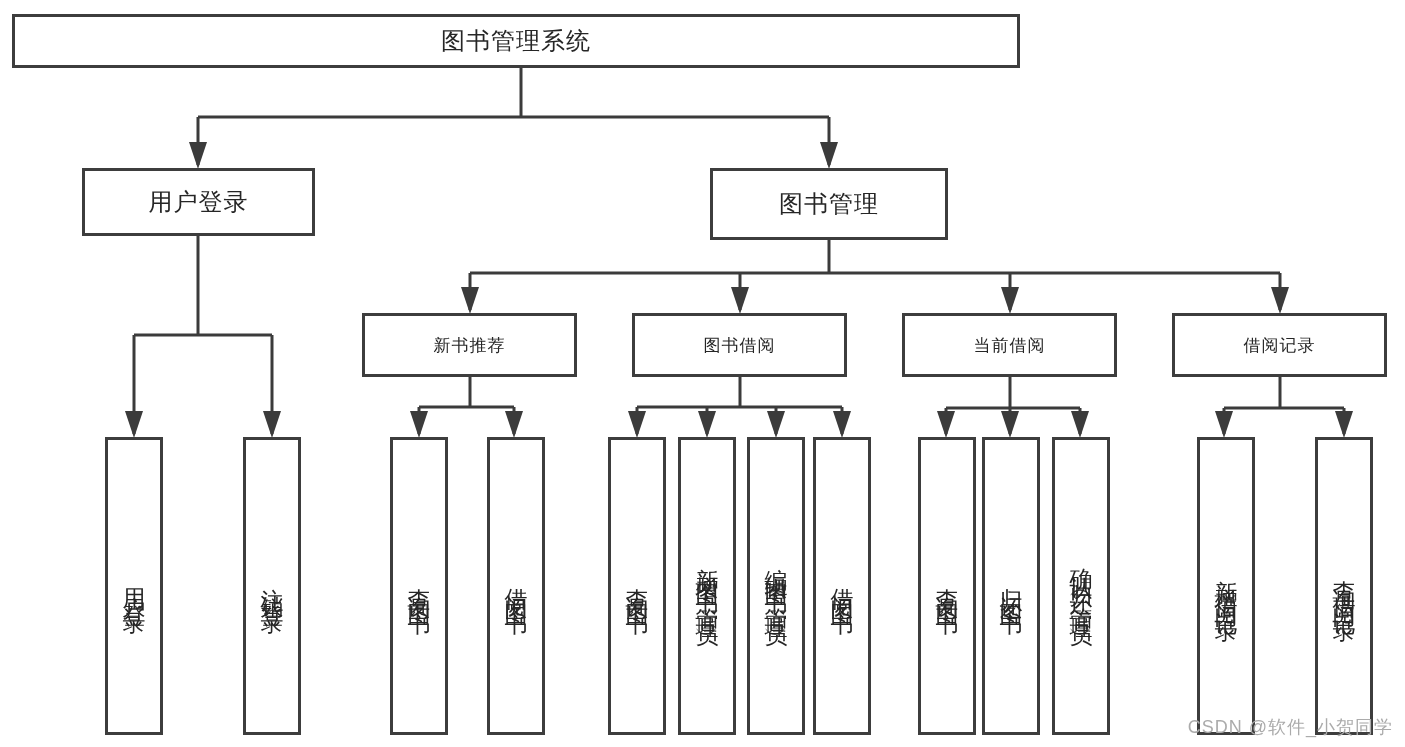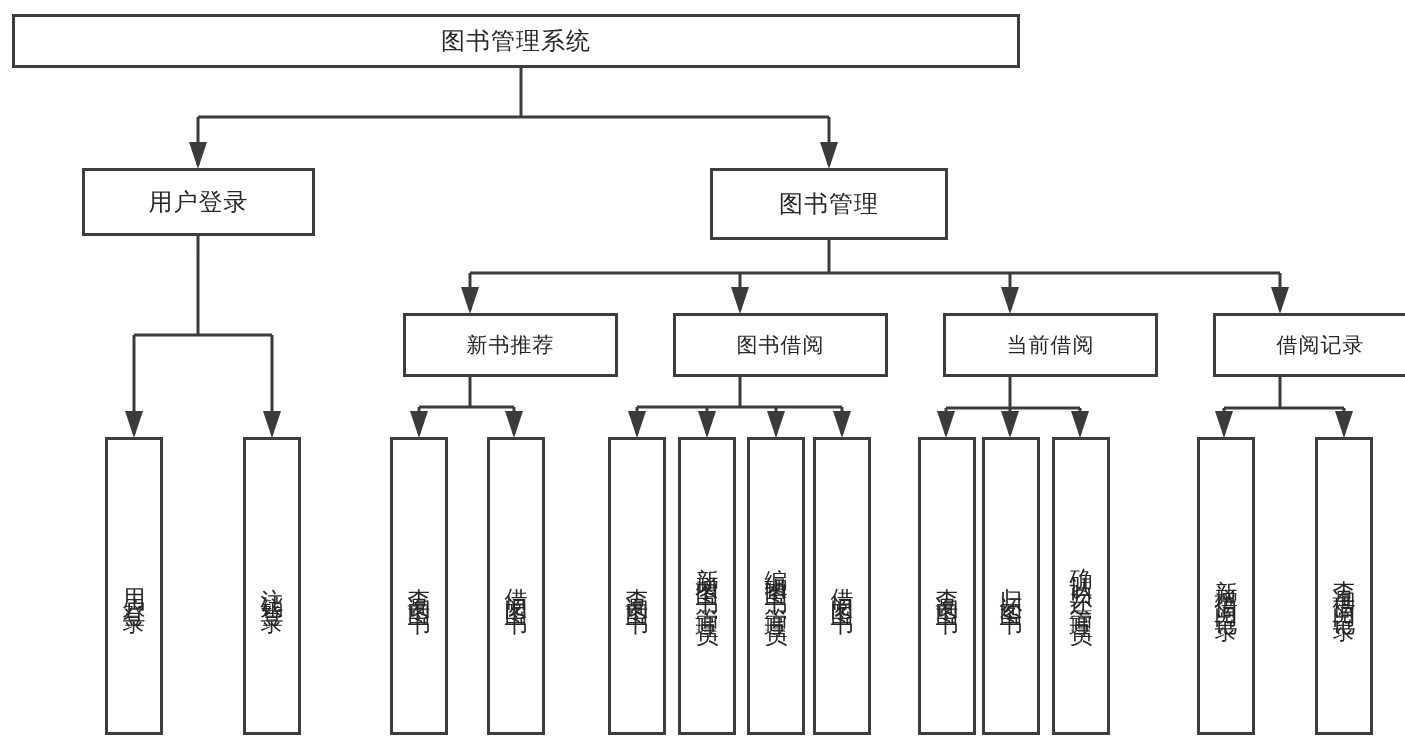--- a/index.html
+++ b/index.html
@@ -18,21 +18,21 @@
     position:absolute;
     box-sizing:border-box;
     background:var(--c-box-fill,#fff);
     border:3px solid var(--c-box-border,#3d3d3d);
     color:var(--c-label,#262626);
     display:flex;align-items:center;justify-content:center;
     text-align:center;
   }
   .box.h-root{font-size:24px;letter-spacing:1px;}
   .box.h-l2{font-size:24px;letter-spacing:1px;}
-  .box.h-l3{font-size:21px;letter-spacing:1px;margin-left:41px;}
+  .box.h-l3{font-size:17px;letter-spacing:1px;}
   .box.v{
     writing-mode:vertical-rl;
     text-orientation:mixed;
     font-size:23px;
     letter-spacing:8px;
     line-height:1;
   }
   .watermark{
     position:absolute;
     right:12px;bottom:8px;
@@ -144,13 +144,14 @@
   <div class="box v" style="left:747px;top:437px;width:58px;height:298px">编辑图书（管理员）</div>
   <div class="box v" style="left:813px;top:437px;width:58px;height:298px">借阅图书</div>
 
   <div class="box v" style="left:918px;top:437px;width:58px;height:298px">查询图书</div>
   <div class="box v" style="left:982px;top:437px;width:58px;height:298px">归还图书</div>
   <div class="box v" style="left:1052px;top:437px;width:58px;height:298px">确认归还（管理员）</div>
 
   <div class="box v" style="left:1197px;top:437px;width:58px;height:298px">新增借阅记录</div>
   <div class="box v" style="left:1315px;top:437px;width:58px;height:298px">查询借阅记录</div>
 
+  <div class="watermark">CSDN @软件_小贺同学</div>
 </div>
 
 </body></html>

